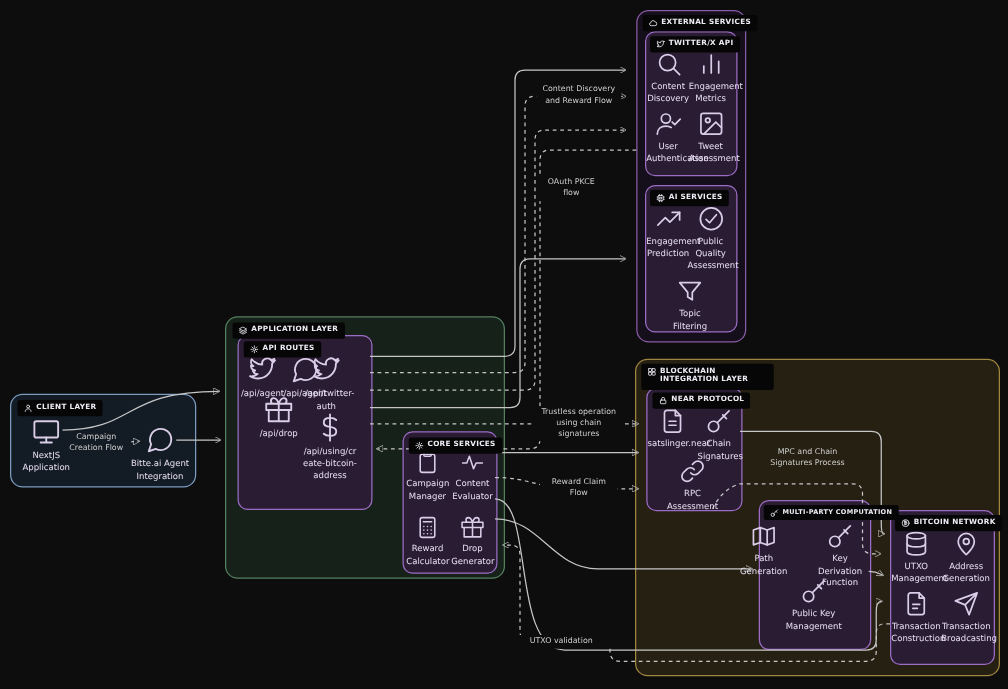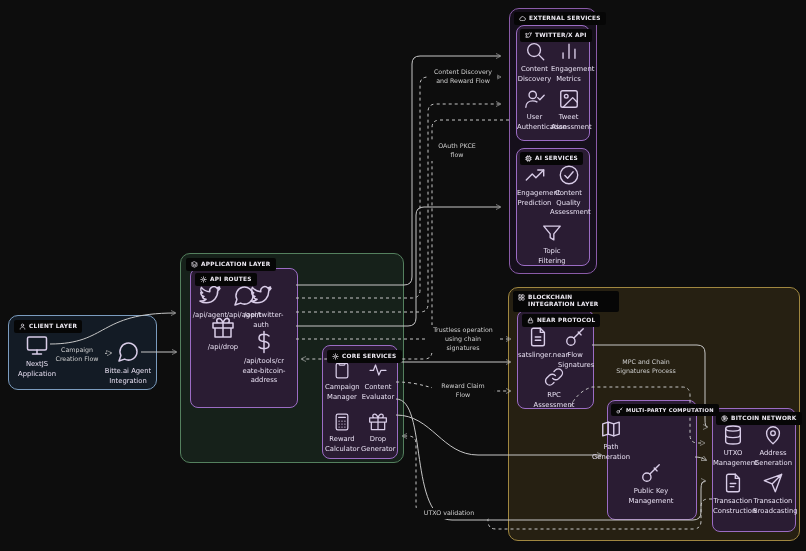--- a/index.html
+++ b/index.html
@@ -195,21 +195,21 @@
   <div class="node" style="left:202px;top:316px;width:42px">
     <span class="nicon i24"><svg viewBox="0 0 24 24" fill="none" stroke="currentColor" stroke-width="1.5" stroke-linecap="round" stroke-linejoin="round">
           <path d="M20 12v9H4v-9M2 7h20v5H2zM12 7v14M12 7s-1.5-4.5-4-4.5a2.25 2.25 0 0 0 0 4.5M12 7s1.5-4.5 4-4.5a2.25 2.25 0 0 1 0 4.5"></path>
         </svg></span>
     <span class="nlabel">/api/drop</span>
   </div>
   <div class="node" style="left:242px;top:330px;width:44px">
     <span class="nicon i24"><svg viewBox="0 0 24 24" fill="none" stroke="currentColor" stroke-width="1.5" stroke-linecap="round" stroke-linejoin="round">
           <path d="M12 1.5v21M17 6c-1.2-1.3-3-1.7-5-1.7-2.7 0-5 1.2-5 3.6s2.3 3.3 5 3.6 5 1.2 5 3.6-2.3 3.6-5 3.6c-2 0-3.8-.4-5-1.7"></path>
         </svg></span>
-    <span class="nlabel wrap-any">/api/tools/create-bitcoin-address</span>
+    <span class="nlabel wrap-any">/api/using/create-bitcoin-address</span>
   </div>
 
   <div class="node" style="left:325px;top:360px;width:34px">
     <span class="nicon i20"><svg viewBox="0 0 24 24" fill="none" stroke="currentColor" stroke-width="1.5" stroke-linecap="round" stroke-linejoin="round">
           <rect x="5" y="4" width="14" height="17.5" rx="2"></rect>
           <rect x="8.5" y="2" width="7" height="4" rx="1"></rect>
         </svg></span>
     <span class="nlabel">Campaign Manager</span>
   </div>
   <div class="node" style="left:361px;top:360px;width:34px">
@@ -268,21 +268,21 @@
           <path d="M2.5 17.5L9 11l4 4 8.5-8.5"></path>
           <path d="M15 6.5h6.5V13"></path>
         </svg></span>
     <span class="nlabel">Engagement Prediction</span>
   </div>
   <div class="node" style="left:550px;top:164px;width:37px">
     <span class="nicon"><svg viewBox="0 0 24 24" fill="none" stroke="currentColor" stroke-width="1.5" stroke-linecap="round" stroke-linejoin="round">
           <circle cx="12" cy="12" r="9.5"></circle>
           <path d="M7.5 12.5l3 3 6-7"></path>
         </svg></span>
-    <span class="nlabel">Content Quality Assessment</span>
+    <span class="nlabel">Public Quality Assessment</span>
   </div>
   <div class="node" style="left:533px;top:222px;width:38px">
     <span class="nicon"><svg viewBox="0 0 24 24" fill="none" stroke="currentColor" stroke-width="1.5" stroke-linecap="round" stroke-linejoin="round">
           <path d="M3 4.5h18L14 13v6.5l-4-2.5v-4z"></path>
         </svg></span>
     <span class="nlabel">Topic Filtering</span>
   </div>
 
   <div class="node" style="left:518px;top:326px;width:40px">
     <span class="nicon"><svg viewBox="0 0 24 24" fill="none" stroke="currentColor" stroke-width="1.5" stroke-linecap="round" stroke-linejoin="round">
@@ -290,36 +290,43 @@
           <path d="M14.5 2.5V7H19"></path>
           <path d="M9 12h6M9 15.5h6"></path>
         </svg></span>
     <span class="nlabel">satslinger.near</span>
   </div>
   <div class="node" style="left:558px;top:326px;width:34px">
     <span class="nicon"><svg viewBox="0 0 24 24" fill="none" stroke="currentColor" stroke-width="1.5" stroke-linecap="round" stroke-linejoin="round">
           <circle cx="7.5" cy="16.5" r="4.5"></circle>
           <path d="M10.8 13.2L21 3M15.5 6.5l3.2 3.2"></path>
         </svg></span>
-    <span class="nlabel">Flow Signatures</span>
+    <span class="nlabel">Chain Signatures</span>
   </div>
   <div class="node" style="left:528px;top:366px;width:52px">
     <span class="nicon"><svg viewBox="0 0 24 24" fill="none" stroke="currentColor" stroke-width="1.5" stroke-linecap="round" stroke-linejoin="round">
           <path d="M10.5 13.5a4.5 4.5 0 0 0 6.4.4l3-3a4.5 4.5 0 0 0-6.4-6.4L12 6"></path>
           <path d="M13.5 10.5a4.5 4.5 0 0 0-6.4-.4l-3 3a4.5 4.5 0 0 0 6.4 6.4L12 18"></path>
         </svg></span>
     <span class="nlabel">RPC Assessment</span>
   </div>
 
   <div class="node" style="left:591px;top:418px;width:40px">
     <span class="nicon"><svg viewBox="0 0 24 24" fill="none" stroke="currentColor" stroke-width="1.5" stroke-linecap="round" stroke-linejoin="round">
           <path d="M9 4.5L3 6.5v13l6-2 6 2 6-2v-13l-6 2z"></path>
           <path d="M9 4.5v13M15 6.5v13"></path>
         </svg></span>
     <span class="nlabel">Path Generation</span>
+  </div>
+  <div class="node" style="left:651px;top:418px;width:42px">
+    <span class="nicon"><svg viewBox="0 0 24 24" fill="none" stroke="currentColor" stroke-width="1.5" stroke-linecap="round" stroke-linejoin="round">
+          <circle cx="7.5" cy="16.5" r="4.5"></circle>
+          <path d="M10.8 13.2L21 3M15.5 6.5l3.2 3.2"></path>
+        </svg></span>
+    <span class="nlabel">Key Derivation Function</span>
   </div>
   <div class="node" style="left:626px;top:462px;width:50px">
     <span class="nicon"><svg viewBox="0 0 24 24" fill="none" stroke="currentColor" stroke-width="1.5" stroke-linecap="round" stroke-linejoin="round">
           <circle cx="7.5" cy="16.5" r="4.5"></circle>
           <path d="M10.8 13.2L21 3M15.5 6.5l3.2 3.2"></path>
         </svg></span>
     <span class="nlabel">Public Key Management</span>
   </div>
 
   <div class="node" style="left:713px;top:424px;width:40px">

